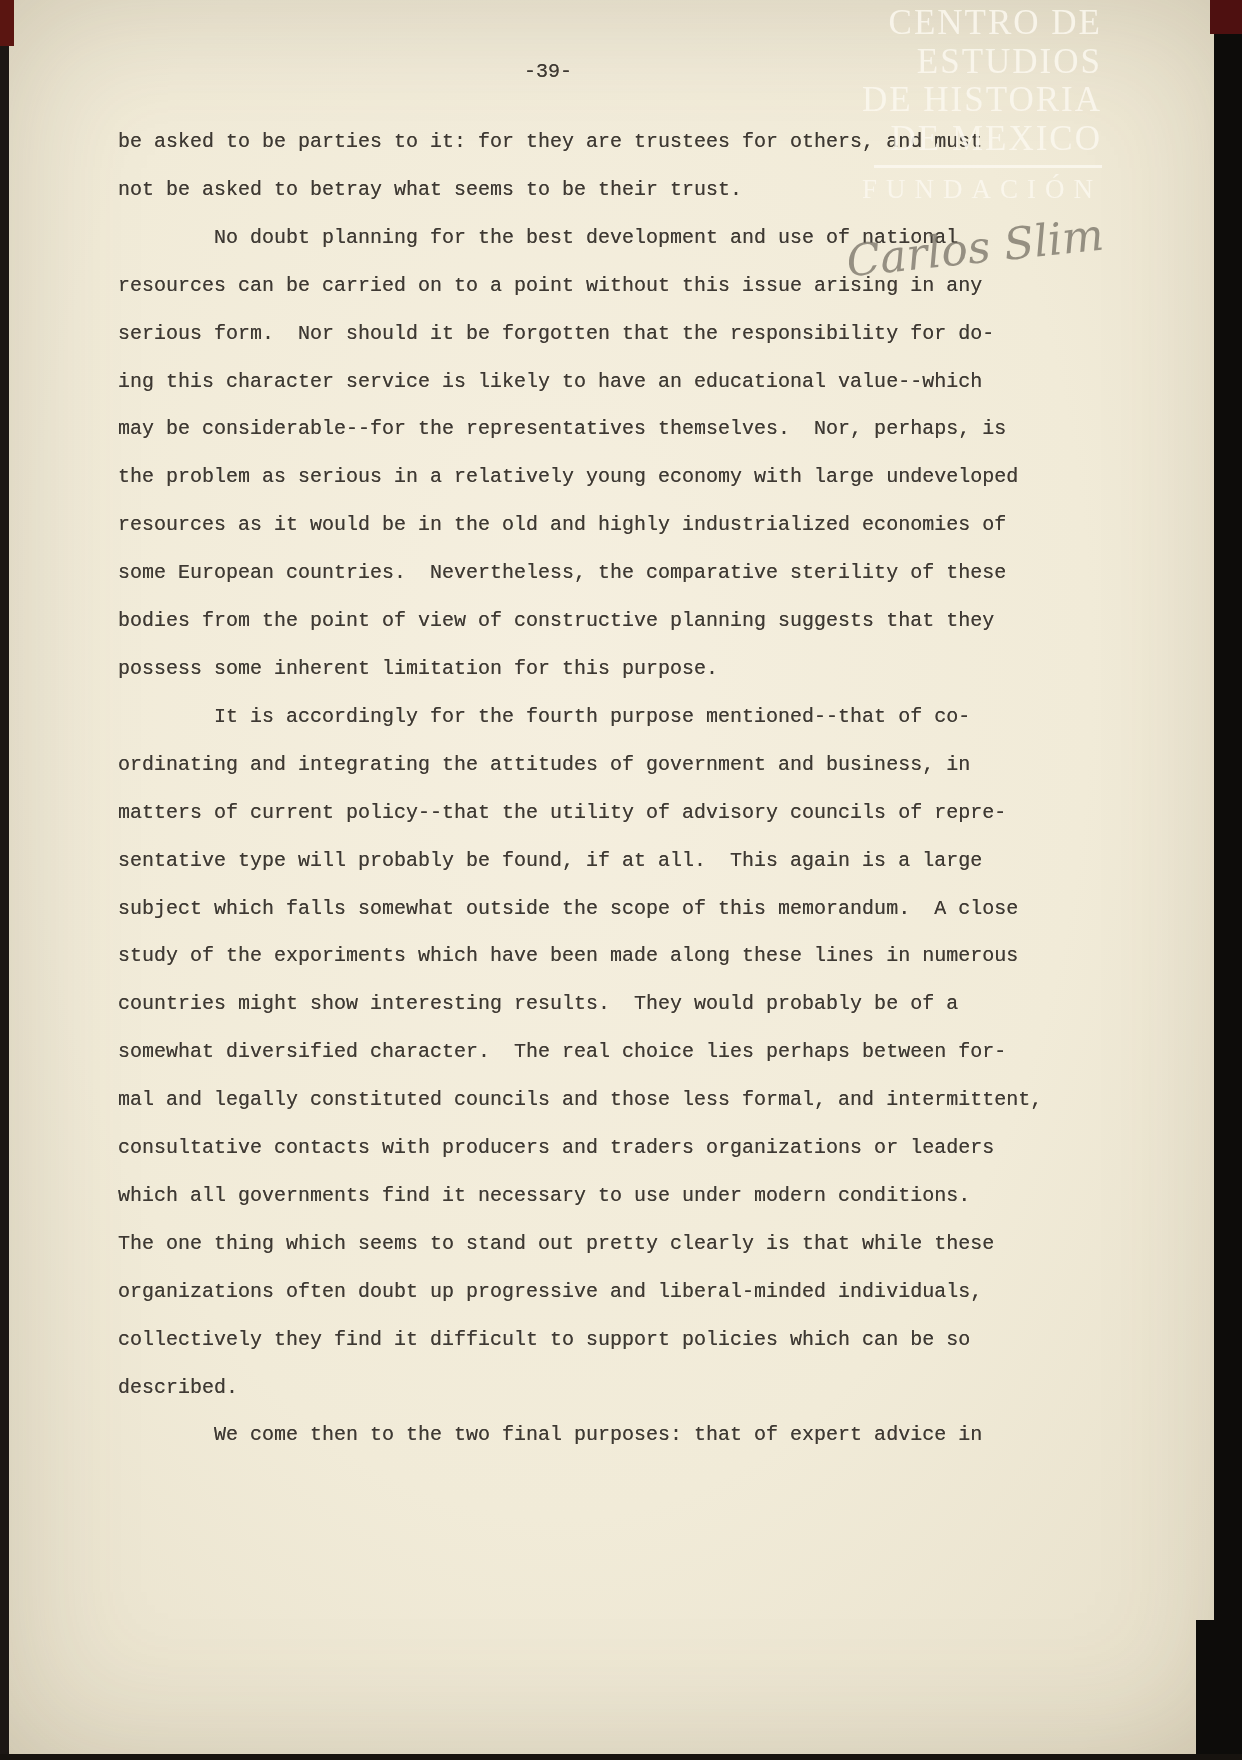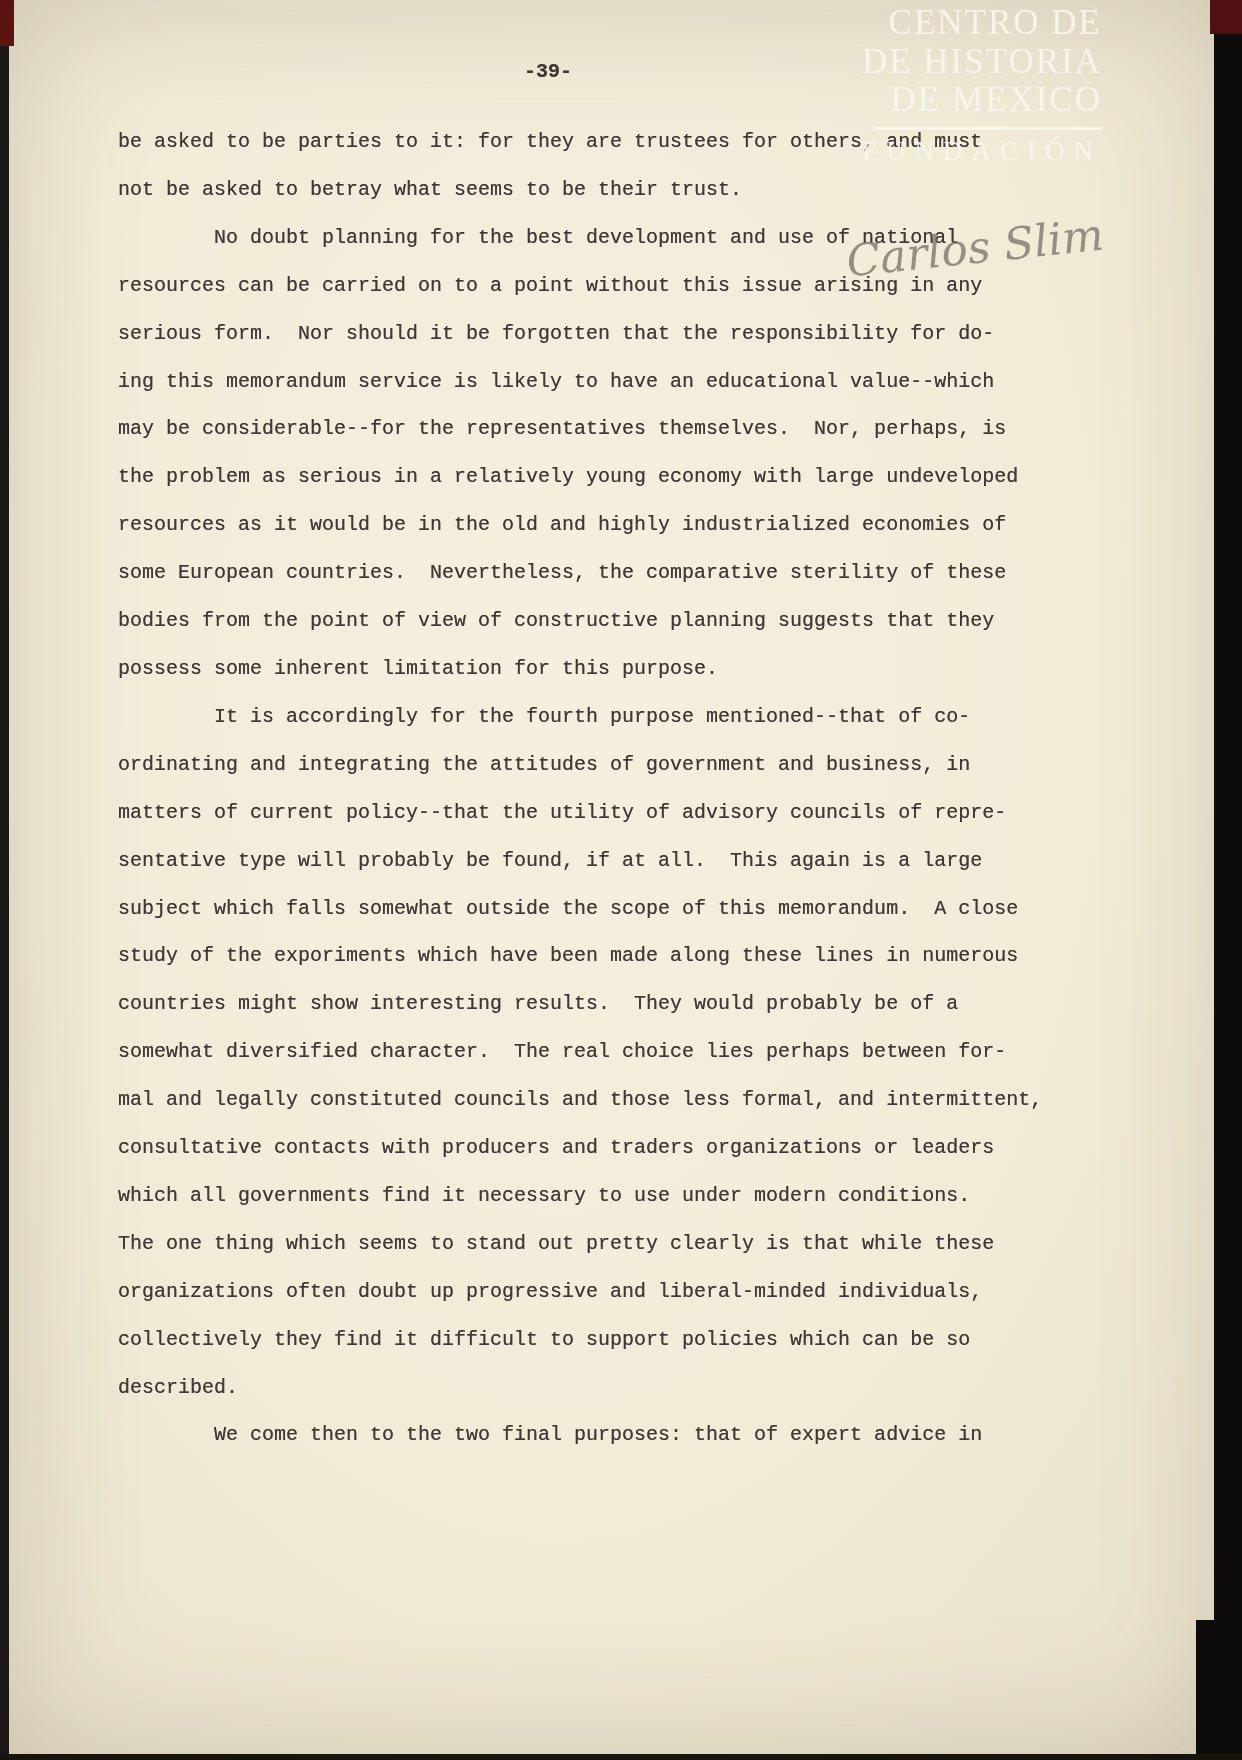--- a/index.html
+++ b/index.html
@@ -22,21 +22,20 @@
   .corner-tr   { position:absolute; right:0; top:0; width:32px; height:34px; background:#4e1010; }
   .corner-br   { position:absolute; right:0; bottom:0; width:46px; height:140px; background:#0d0c0a; }
   .edge-bottom { position:absolute; left:0; bottom:0; width:100%; height:6px; background:#17130f; }
 
   
   .page-number {
     position:absolute; top:60px; left:0; width:1096px;
     text-align:center;
     font-size:20px; color:#3e3933;
     text-shadow:0 0 0.6px rgba(62,57,51,0.75);
-    font-weight:bold;
   }
 
   
   .doc-lines { position:absolute; top:118px; left:118px; z-index:1; }
   .tline {
     white-space:pre;
     font-size:20px;
     line-height:47.9px;
     color:#3e3933;
     text-shadow:0 0 0.6px rgba(62,57,51,0.75);
@@ -91,21 +90,21 @@
   <div class="edge-bottom"></div>
 
   <div class="page-number">-39-</div>
 
   <div class="doc-lines">
       <div class="tline">be asked to be parties to it: for they are trustees for others, and must</div>
       <div class="tline">not be asked to betray what seems to be their trust.</div>
       <div class="tline">        No doubt planning for the best development and use of national</div>
       <div class="tline">resources can be carried on to a point without this issue arising in any</div>
       <div class="tline">serious form.  Nor should it be forgotten that the responsibility for do-</div>
-      <div class="tline">ing this memorandum service is likely to have an educational value--which</div>
+      <div class="tline">ing this character service is likely to have an educational value--which</div>
       <div class="tline">may be considerable--for the representatives themselves.  Nor, perhaps, is</div>
       <div class="tline">the problem as serious in a relatively young economy with large undeveloped</div>
       <div class="tline">resources as it would be in the old and highly industrialized economies of</div>
       <div class="tline">some European countries.  Nevertheless, the comparative sterility of these</div>
       <div class="tline">bodies from the point of view of constructive planning suggests that they</div>
       <div class="tline">possess some inherent limitation for this purpose.</div>
       <div class="tline">        It is accordingly for the fourth purpose mentioned--that of co-</div>
       <div class="tline">ordinating and integrating the attitudes of government and business, in</div>
       <div class="tline">matters of current policy--that the utility of advisory councils of repre-</div>
       <div class="tline">sentative type will probably be found, if at all.  This again is a large</div>
@@ -119,20 +118,21 @@
       <div class="tline">The one thing which seems to stand out pretty clearly is that while these</div>
       <div class="tline">organizations often doubt up progressive and liberal-minded individuals,</div>
       <div class="tline">collectively they find it difficult to support policies which can be so</div>
       <div class="tline">described.</div>
       <div class="tline">        We come then to the two final purposes: that of expert advice in</div>
     </div>
 
   <div class="watermark">
     <div>
         <div class="wm-line">CENTRO DE</div>
+        <div class="wm-line">ESTUDIOS</div>
         <div class="wm-line">DE HISTORIA</div>
         <div class="wm-line">DE MEXICO</div>
       </div>
     <div class="wm-rule"></div>
     <div class="wm-foundation">FUNDACIÓN</div>
   </div>
 
   <div class="signature">Carlos Slim</div>
 
 </div>

